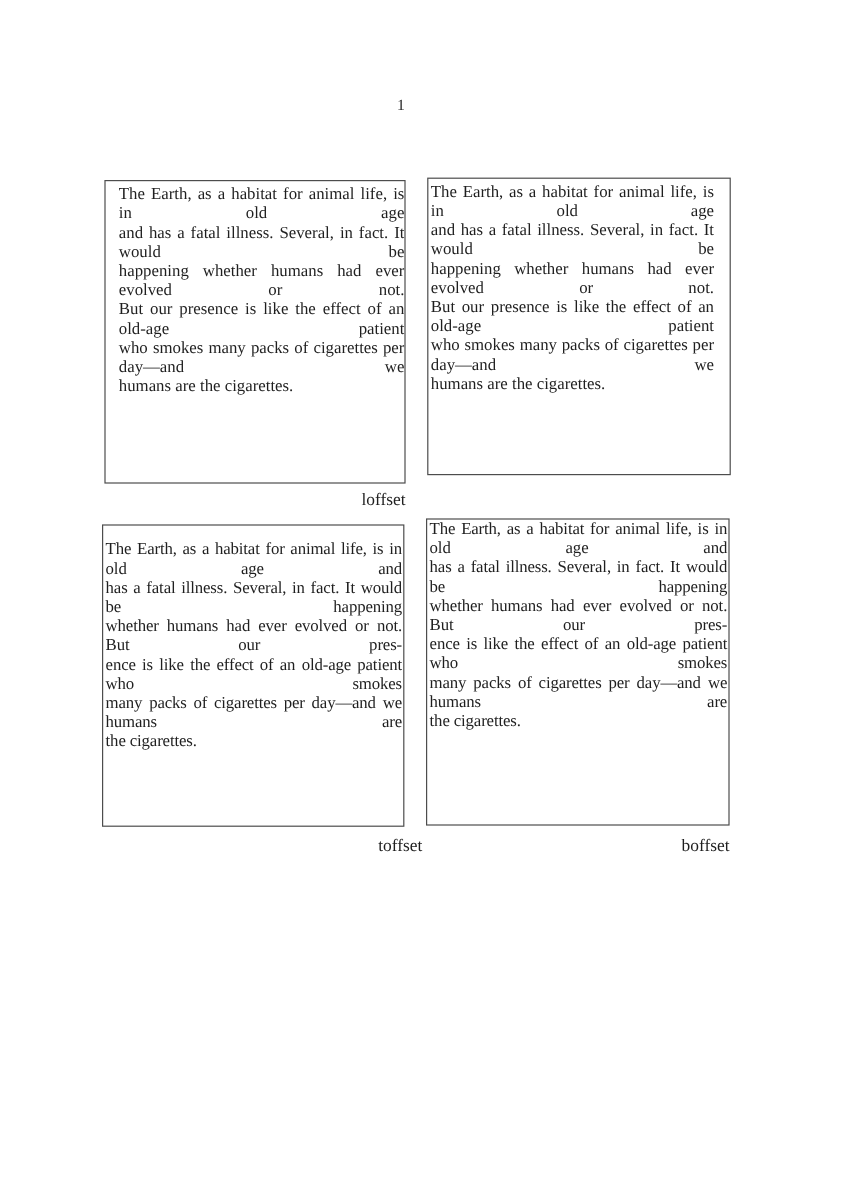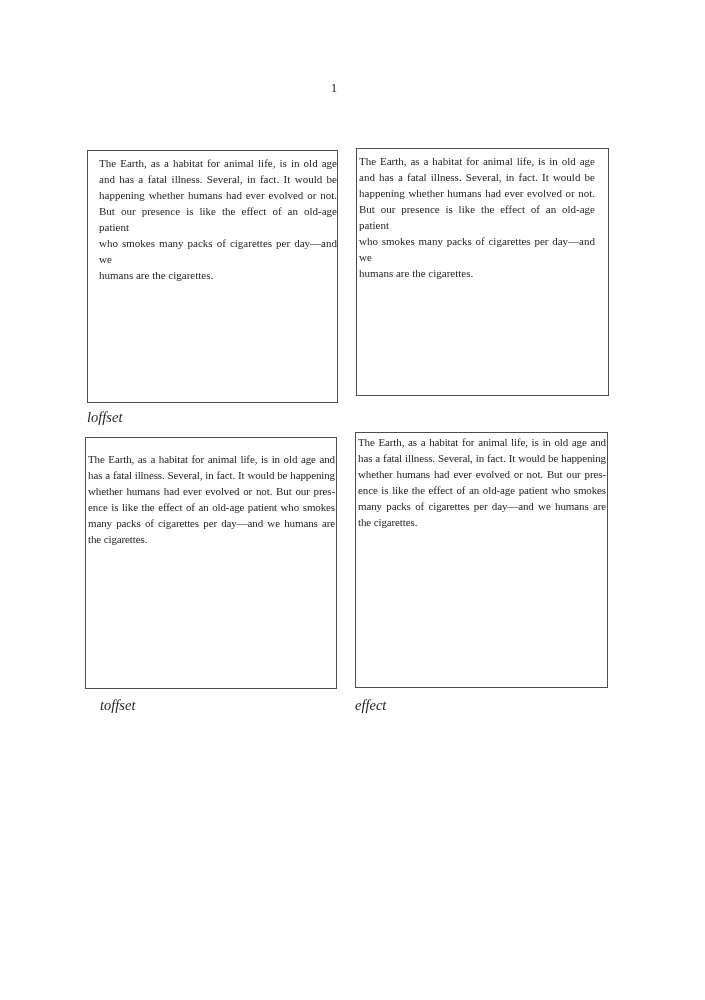--- a/index.html
+++ b/index.html
@@ -26,35 +26,34 @@
     line-height: 14px;
   }
   .box {
     position: absolute;
     box-sizing: border-box;
     border: 1px solid var(--border-color, #4d4d4d);
     background: var(--bg-color, #ffffff);
     overflow: hidden;
   }
   .line {
-    font-size: 11px;
+    font-size: 14px;
     line-height: 16px;
     text-align: justify;
     text-align-last: justify;
   }
   .line.last {
     text-align-last: left;
   }
   .box.wide .line {
     letter-spacing: -0.12px;
   }
   .figure-label {
     position: absolute;
-    text-align: left;
-    font-style: italic;
+    text-align: right;
     font-size: 14.5px;
     line-height: 17px;
   }
   
   #box-loffset  { left: 87px;  top: 150px; width: 251px; height: 253px; padding: 4px 0 0 11px; }
   #box-roffset  { left: 356px; top: 148px; width: 253px; height: 248px; padding: 4px 13px 0 2px; }
   #box-toffset  { left: 85px;  top: 437px; width: 252px; height: 252px; padding: 13px 1px 0 2px; }
   #box-boffset  { left: 355px; top: 432px; width: 253px; height: 256px; padding: 1px 1px 0 2px; }
   #label-loffset { left: 87px;  top: 409px; width: 251px; }
   #label-roffset { left: 356px; top: 409px; width: 253px; }
@@ -98,15 +97,15 @@
   <div class="figure-label" id="label-toffset">toffset</div>
 
   <div class="box wide" id="box-boffset">
     <div class="line">The Earth, as a habitat for animal life, is in old age and</div>
     <div class="line">has a fatal illness. Several, in fact. It would be happening</div>
     <div class="line">whether humans had ever evolved or not. But our pres-</div>
     <div class="line">ence is like the effect of an old-age patient who smokes</div>
     <div class="line">many packs of cigarettes per day—and we humans are</div>
     <div class="line last">the cigarettes.</div>
   </div>
-  <div class="figure-label" id="label-boffset">effect</div>
+  <div class="figure-label" id="label-boffset">boffset</div>
 
 </div>
 
 </body></html>

